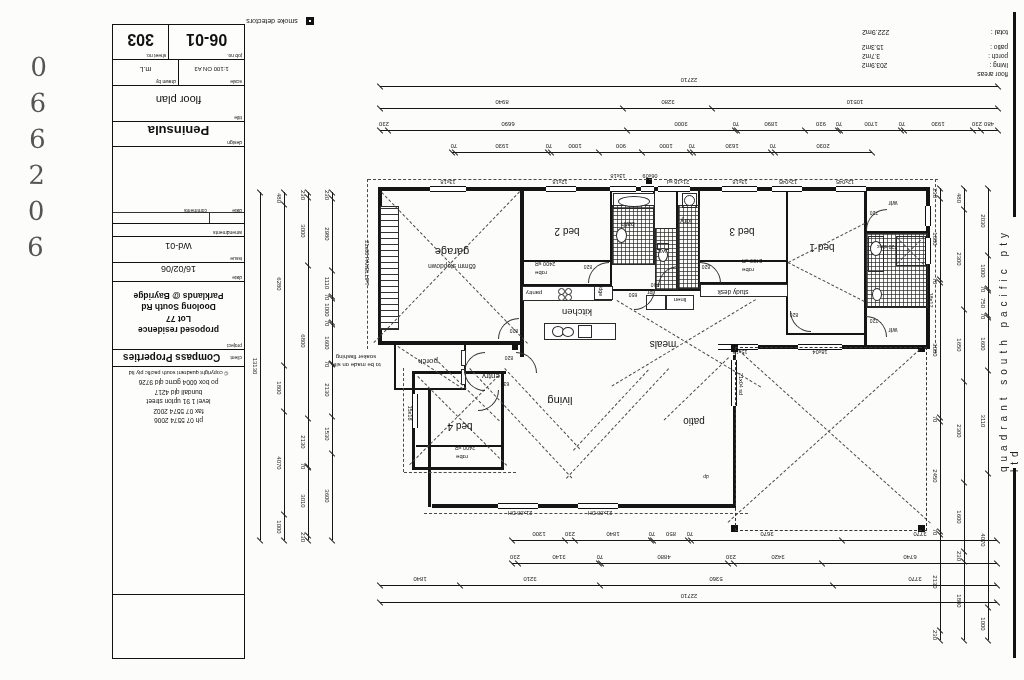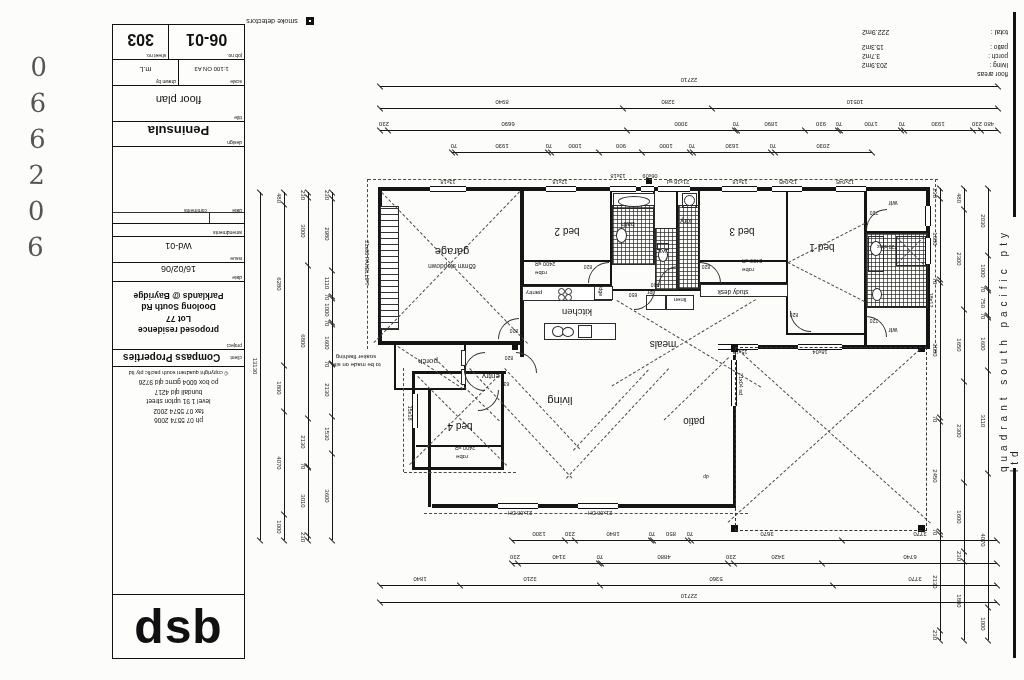--- a/index.html
+++ b/index.html
@@ -134,21 +134,20 @@
     <div class="tb-row" style="height:227px">
       <div class="ud" style="flex-direction:column;justify-content:flex-end;align-items:center;text-align:center;padding-bottom:3px">
         <span style="font-size:6.5px;line-height:1.45">ph 07 5574 2006</span>
         <span style="font-size:6.5px;line-height:1.45">fax 07 5574 2002</span>
         <span style="font-size:6.5px;line-height:1.45">level 1 91 upton street</span>
         <span style="font-size:6.5px;line-height:1.45">bundall qld 4217</span>
         <span style="font-size:6.5px;line-height:1.45">po box 6004 gcmc qld 9726</span>
         <span style="font-size:5.5px;margin-top:2px">© copyright quadrant south pacific pty ltd</span>
       </div>
     </div>
-    <div class="dsbrow">dsb</div>
   </div>
 
   <div class="lbl" style="left:272px;top:21px;font-size:7px">smoke detectors</div>
   <div class="sq sqd" style="left:306px;top:17px;width:8px;height:8px"></div>
 
   <div class="fa">
     <div class="ud">
       <span style="font-size:6.5px;margin-bottom:2px">floor areas</span>
       <div class="fa-row">
           <span>living :</span>

